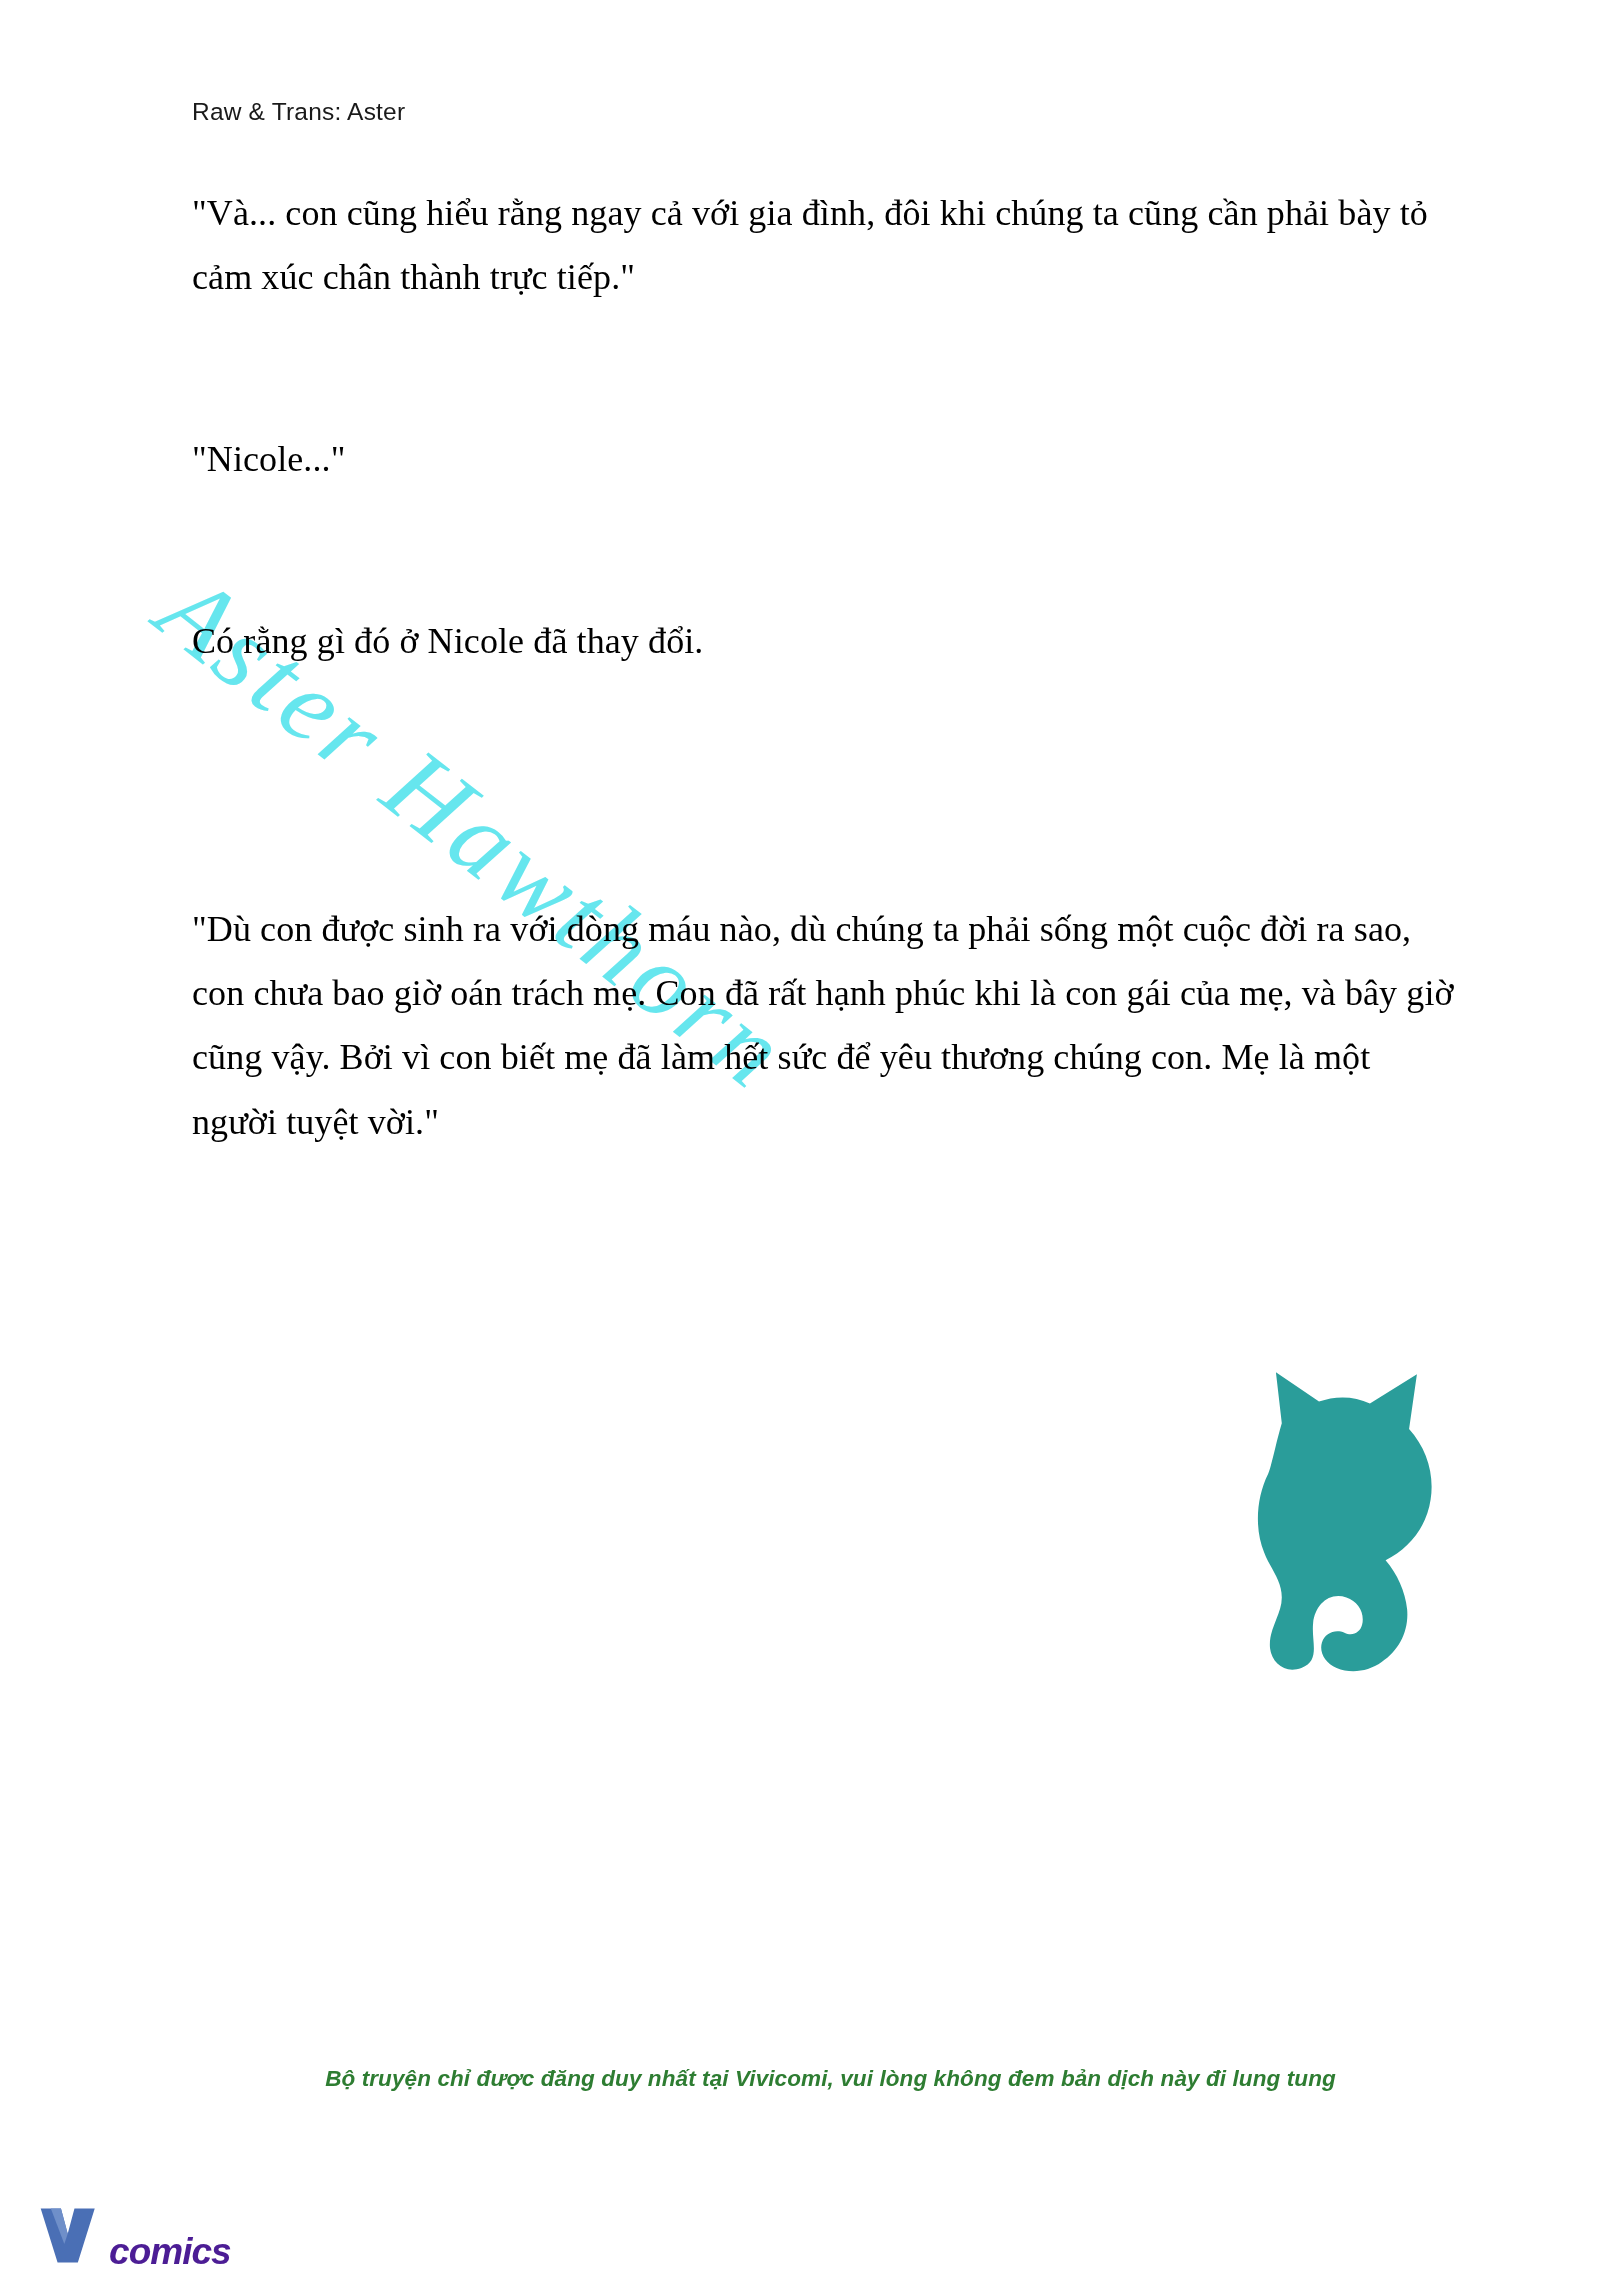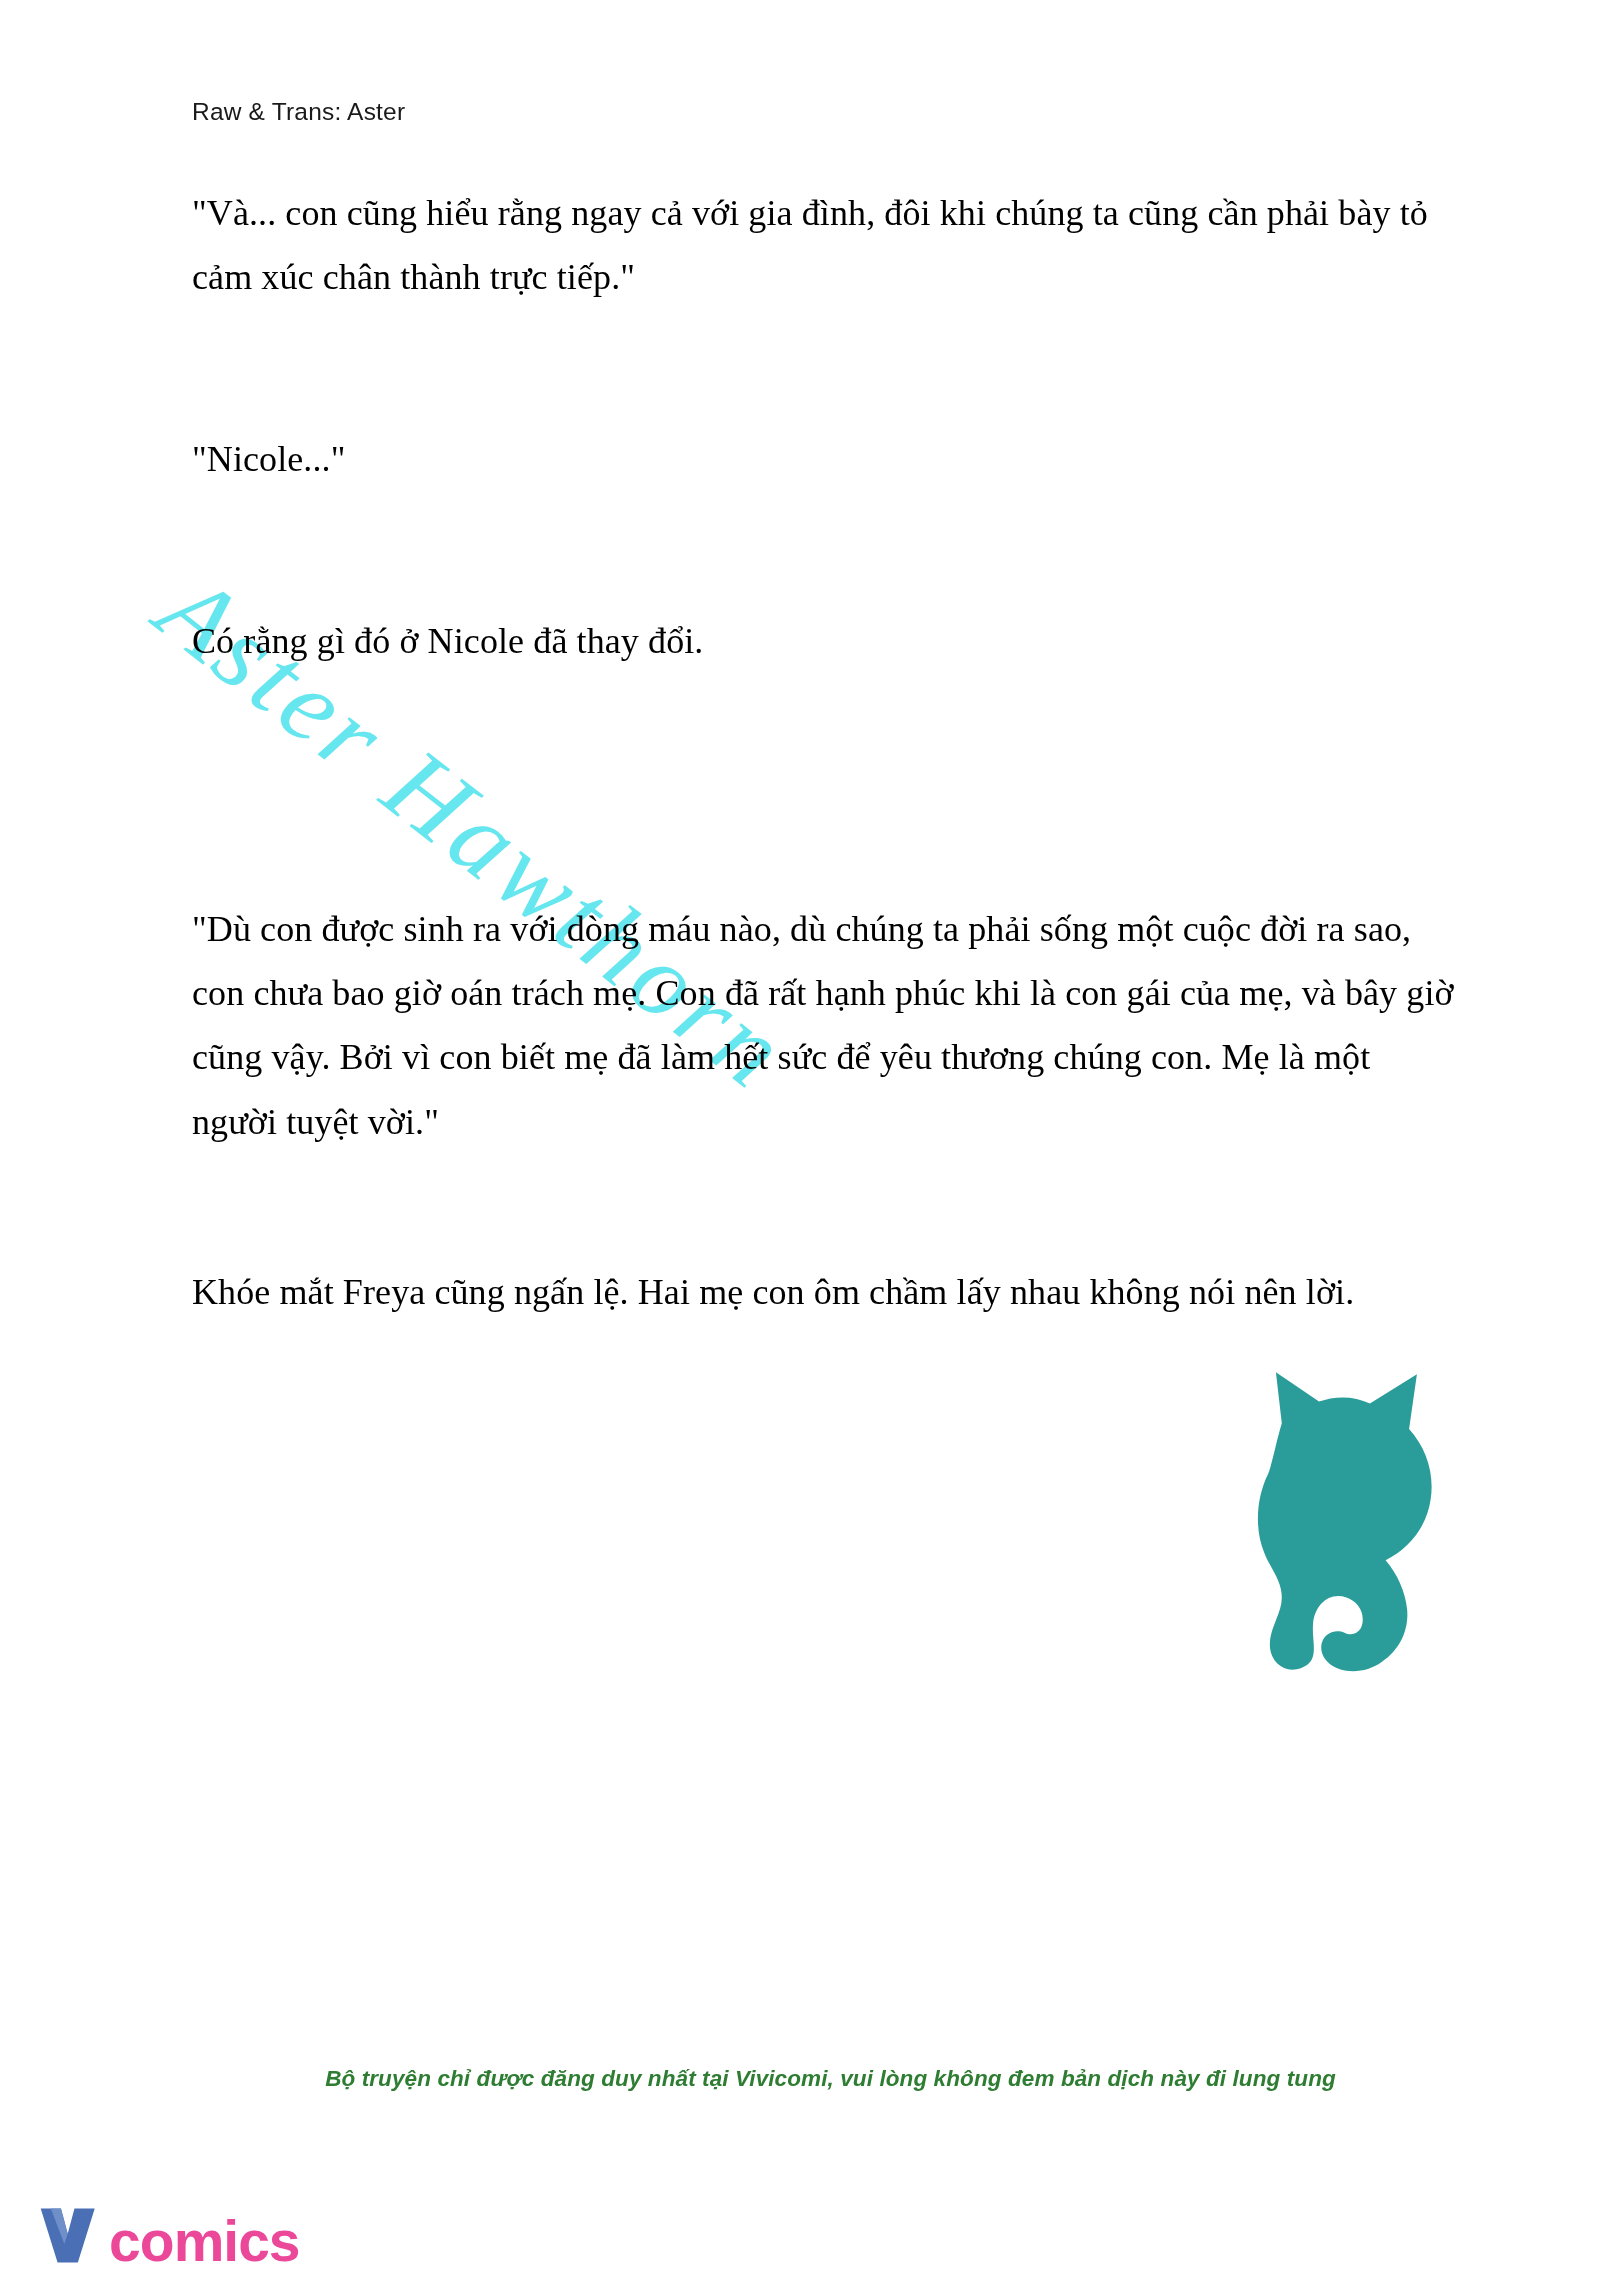--- a/index.html
+++ b/index.html
@@ -110,22 +110,23 @@
     display: flex;
     align-items: flex-end;
     z-index: 4;
   }
   .logo-mark {
     display: block;
   }
   .logo-word {
     font-family: "Liberation Sans", sans-serif;
     font-weight: bold;
-    font-size: 57px;
-    color: #ec4899;
+    font-style: italic;
+    font-size: 37px;
+    color: #4c1d95;
     line-height: 1;
     margin-left: -5.9px;
     letter-spacing: -1px;
   }
 </style>
 </head>
 <body>
 
 <div class="page">
 
@@ -164,21 +165,20 @@
   <div class="content">
     <p class="para">"Và... con cũng hiểu rằng ngay cả với gia đình, đôi khi chúng ta cũng cần phải bày tỏ cảm xúc chân thành trực tiếp."</p>
     <div class="gap-lg"></div>
     <p class="para">"Nicole..."</p>
     <div class="gap-lg"></div>
     <p class="para">Có rằng gì đó ở Nicole đã thay đổi.</p>
     <div class="gap-lg"></div>
     <div class="gap-md"></div>
     <p class="para">"Dù con được sinh ra với dòng máu nào, dù chúng ta phải sống một cuộc đời ra sao, con chưa bao giờ oán trách mẹ. Con đã rất hạnh phúc khi là con gái của mẹ, và bây giờ cũng vậy. Bởi vì con biết mẹ đã làm hết sức để yêu thương chúng con. Mẹ là một người tuyệt vời."</p>
     <div class="gap-md"></div>
-    <p class="para">Khóe mắt Freya cũng ngấn lệ. Hai mẹ con ôm chầm lấy nhau không nói nên lời.</p>
   </div>
 
   <div class="footer">
     <div class="footer-line">Bộ truyện chỉ được đăng duy nhất tại Vivicomi, vui lòng không đem bản dịch này đi lung tung</div>
   </div>
 
   <div class="logo">
     <span class="logo-mark">
       <svg viewBox="0 0 90 72" width="76" height="61" aria-hidden="true">
         <path fill="#4a6fb5" d="M2 4 L26 4 L34 34 L42 4 L66 4 L46 68 L22 68 Z"></path>

